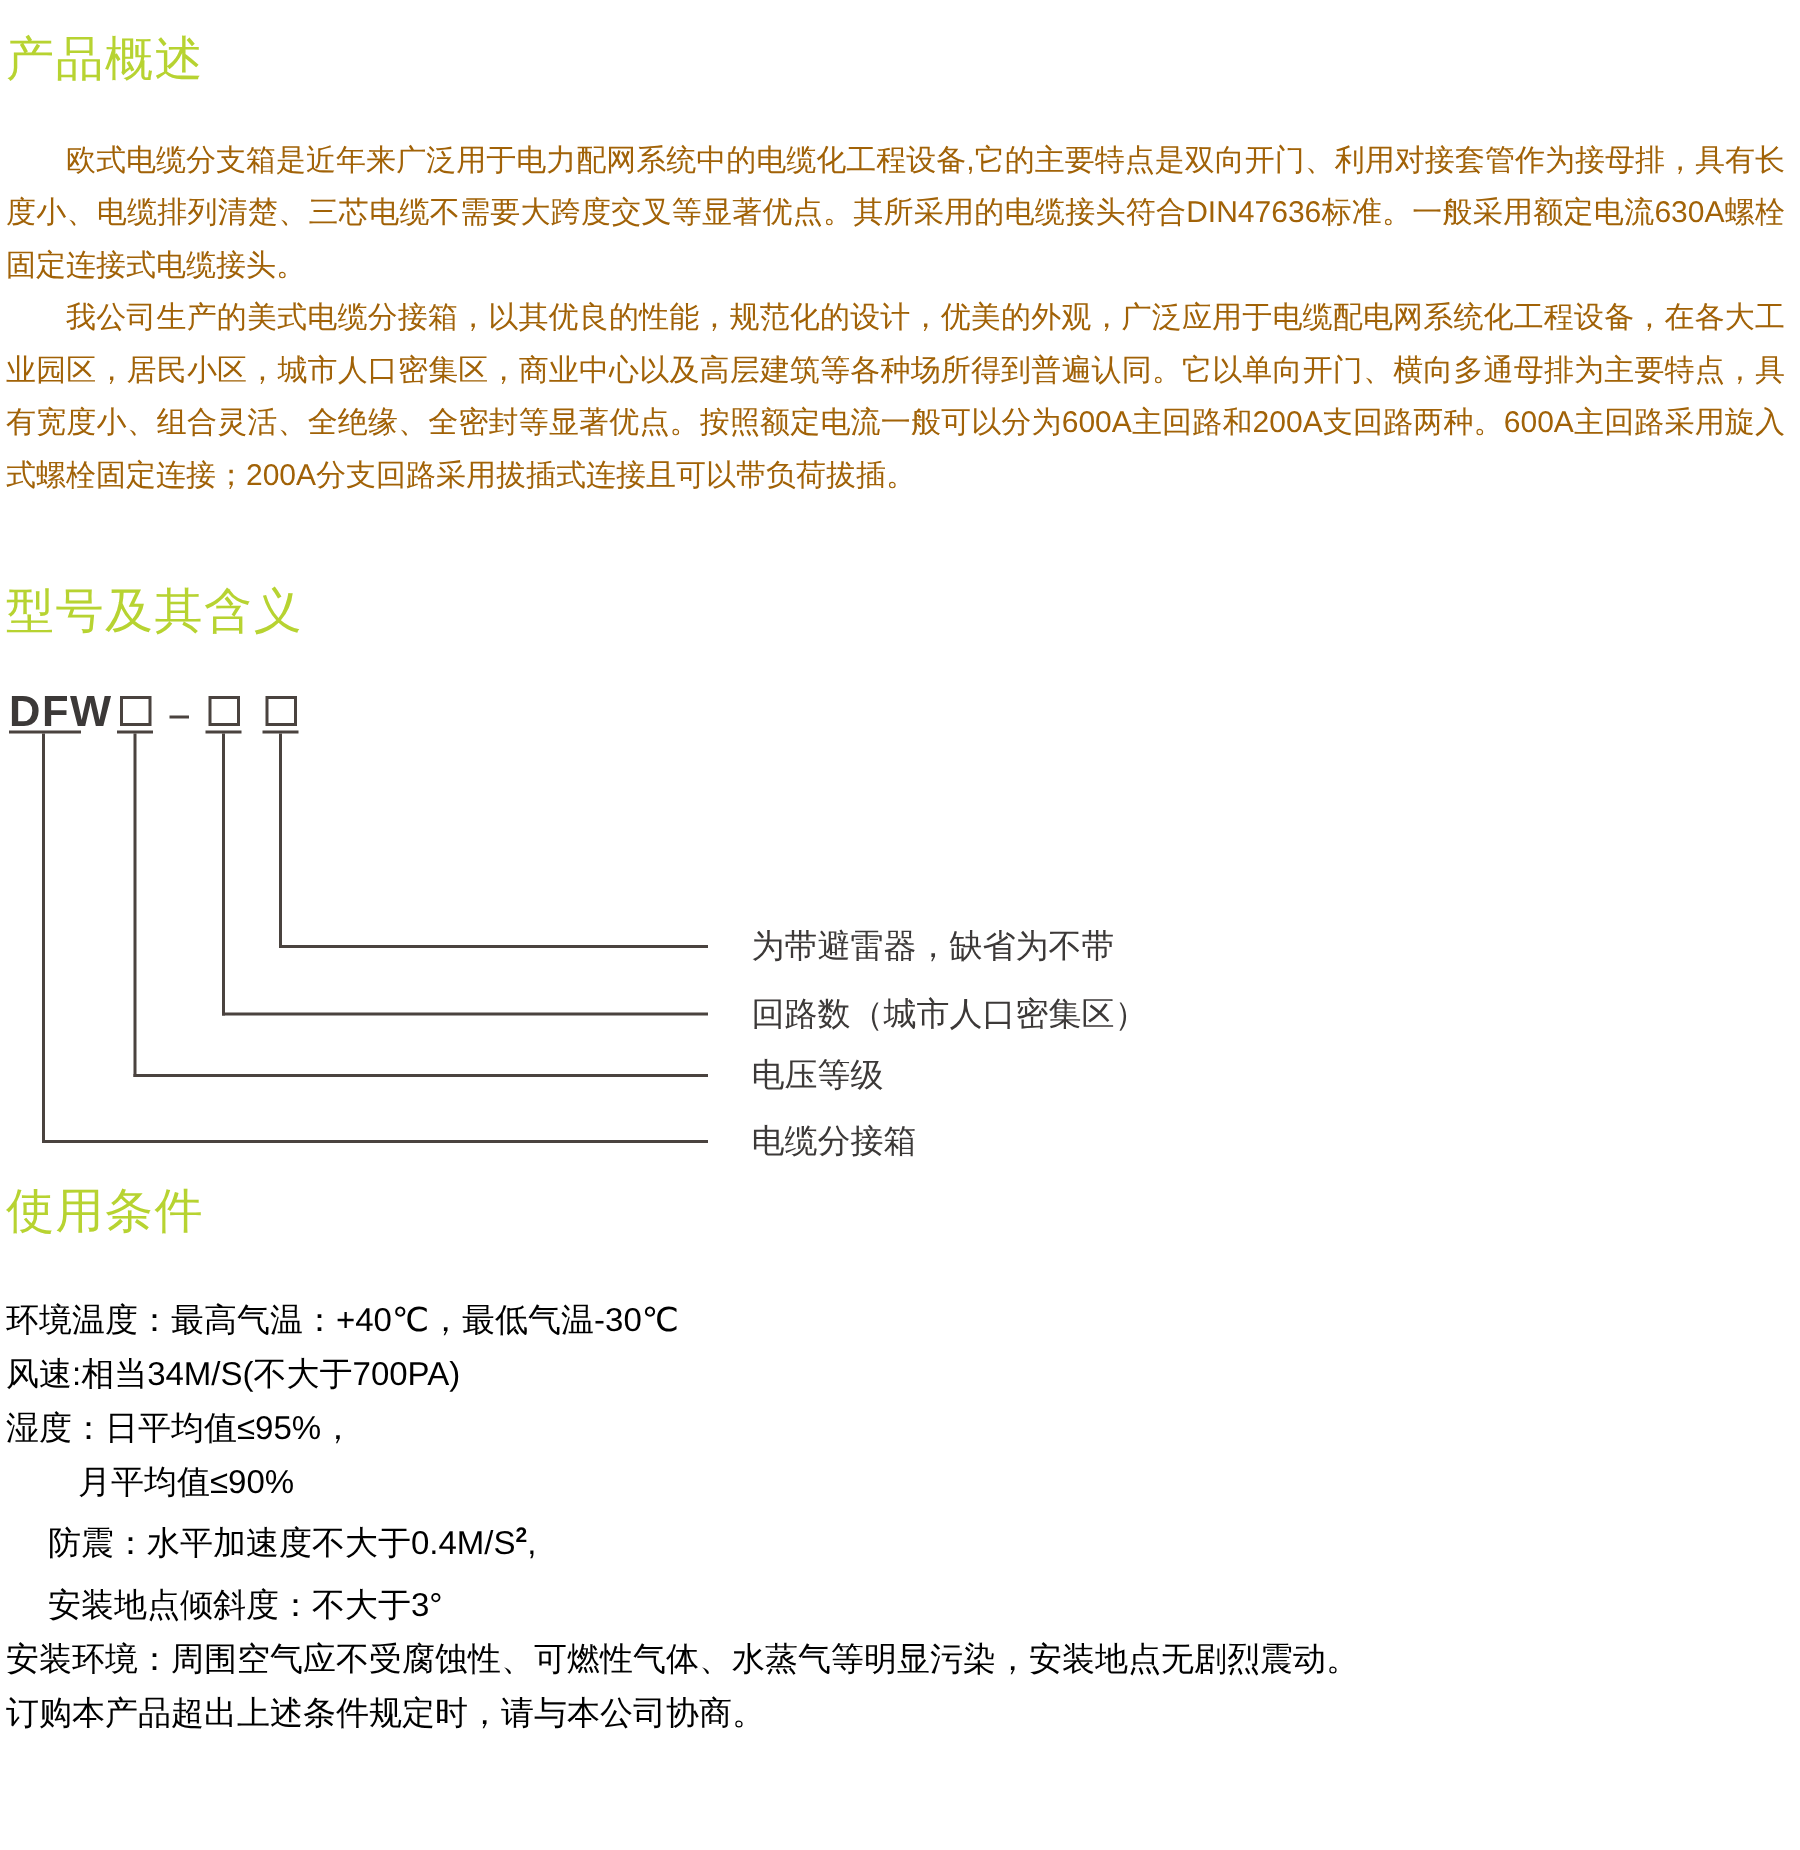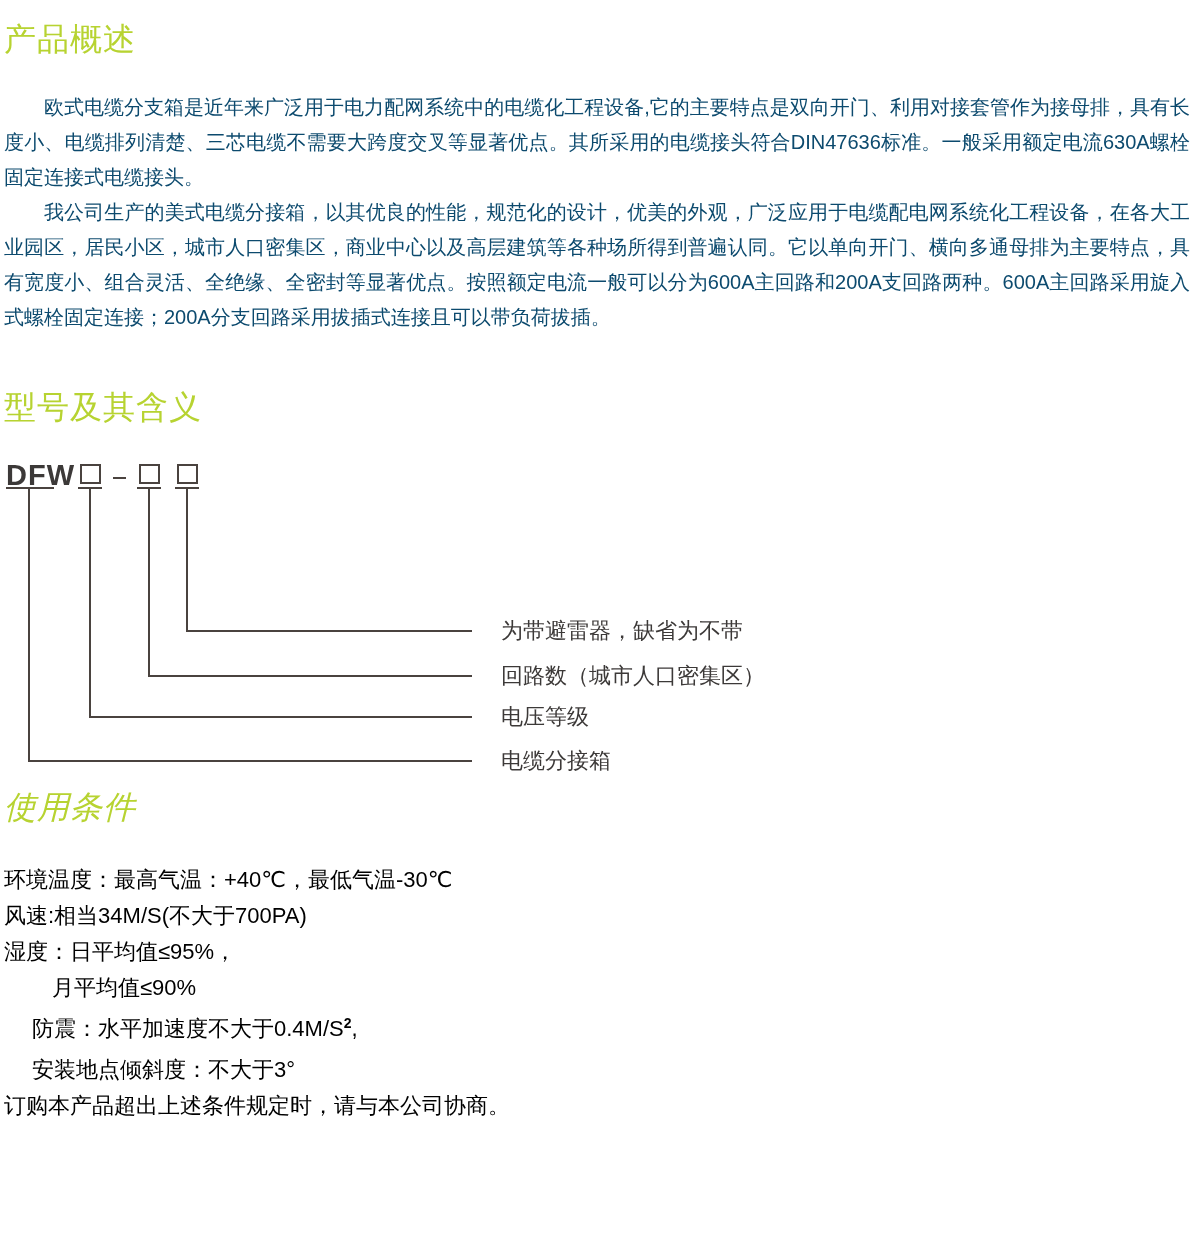--- a/index.html
+++ b/index.html
@@ -12,21 +12,21 @@
 
   h1.sec {
     margin:0; font-size:32px; font-weight:500; line-height:42px;
     color:#b7d331; letter-spacing:1px;
   }
 
   .body-text {
     margin-top:30px; width:1186px;
     font-size:20px; line-height:35px;
     text-align:justify; text-justify:inter-ideograph;
-    color:#0c4a6e;
+    color:#a16207;
   }
   .body-text p { margin:0; text-indent:2em; }
 
   
   .diagram { position:relative; height:330px; margin-top:28px; }
   .dfw {
     position:absolute; left:2px; top:3px;
     font-size:29px; font-weight:700; letter-spacing:1px; color:#3c3938;
   }
   .dbox { position:absolute; top:8px; width:17px; height:16px; border:2px solid #4a433f; background:#fff; }
@@ -52,21 +52,21 @@
   .dlabel {
     position:absolute; left:497px; transform:translateY(-50%);
     font-size:22px; white-space:nowrap; color:#3c3938;text-align:right;
   }
   .dlabel.l3 { top:175px; }
   .dlabel.l2 { top:220px; }
   .dlabel.l1 { top:261px; }
   .dlabel.l0 { top:305px; }
 
   
-  .cond-title { margin-top:82px;font-style:italic; }
+  .cond-title { margin-top:82px; }
   .cond { margin-top:34px; font-size:22px; color:#000000; }
   .cond .cline { line-height:36px; }
   .cond .indent { padding-left:48px; }
   .cond .gap { margin-top:5px;margin-left:28px; }
   .cond sup { font-size:14px; font-weight:700; vertical-align:super; line-height:0; }
 </style>
 </head>
 <body>
 
 <main class="page">
@@ -113,17 +113,18 @@
 
   <section>
     <h1 class="sec cond-title">使用条件</h1>
     <div class="cond">
       <div class="cline">环境温度：最高气温：+40℃，最低气温-30℃</div>
       <div class="cline">风速:相当34M/S(不大于700PA)</div>
       <div class="cline">湿度：日平均值≤95%，</div>
       <div class="cline indent">月平均值≤90%</div>
       <div class="cline gap"><span>防震：水平加速度不大于0.4M/S</span><sup>2</sup><span>,</span></div>
       <div class="cline gap">安装地点倾斜度：不大于3°</div>
+      <div class="cline">安装环境：周围空气应不受腐蚀性、可燃性气体、水蒸气等明显污染，安装地点无剧烈震动。</div>
       <div class="cline">订购本产品超出上述条件规定时，请与本公司协商。</div>
     </div>
   </section>
 
 </main>
 
 </body></html>

